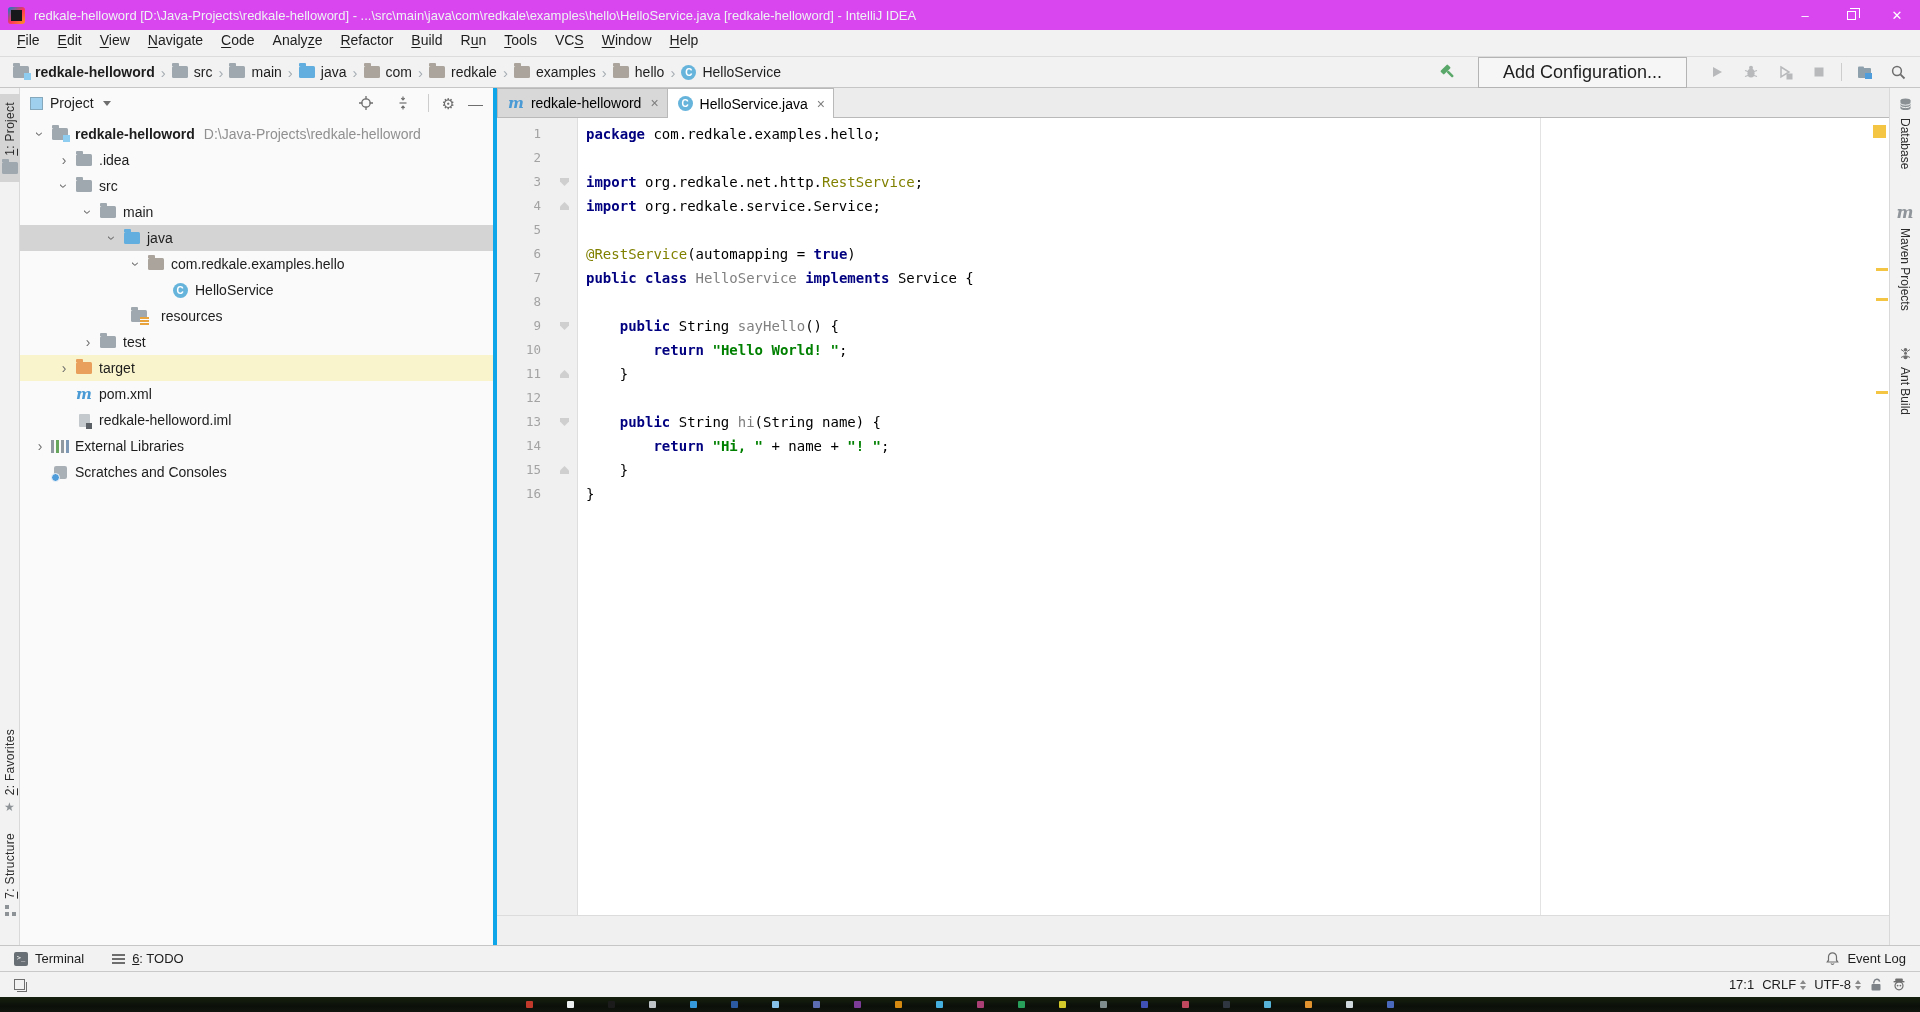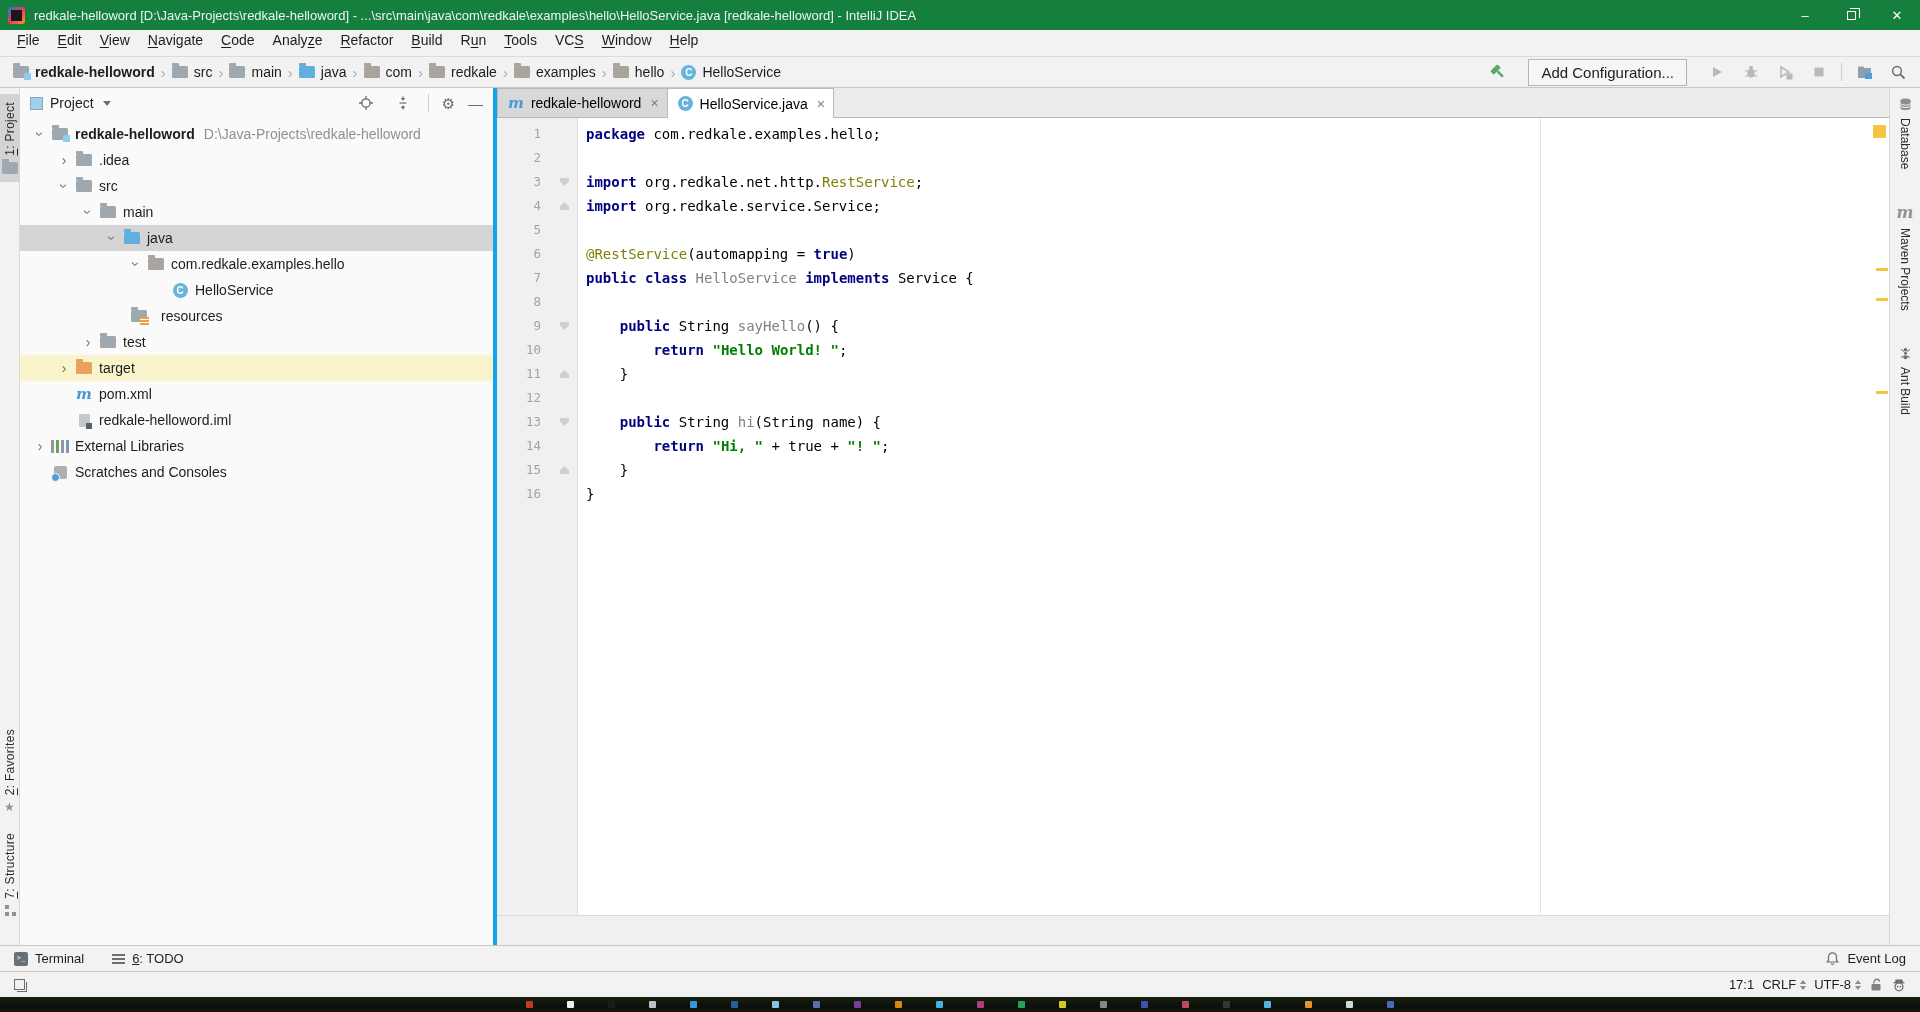--- a/index.html
+++ b/index.html
@@ -1,21 +1,21 @@
 <!DOCTYPE html>
 <html><head>
 <meta charset="utf-8">
 <style>
   *{box-sizing:border-box;margin:0;padding:0}
   html,body{width:1920px;height:1012px;overflow:hidden}
   body{font-family:"Liberation Sans",sans-serif;background:#f2f2f2}
   #app{width:1920px;height:1012px;display:flex;flex-direction:column}
 
   
-  .titlebar{height:30px;flex:none;background:#15803d;display:flex;align-items:center;padding-left:8px;color:#eef3f4;font-size:13px;gap:9px}
+  .titlebar{height:30px;flex:none;background:#d946ef;display:flex;align-items:center;padding-left:8px;color:#eef3f4;font-size:13px;gap:9px}
   .logo{width:17px;height:17px;flex:none;border-radius:3px;background:linear-gradient(135deg,#0b83c9 0%,#fe315d 52%,#fc9a1a 100%);position:relative}
   .logo::after{content:"";position:absolute;inset:3px;background:#16181a}
   .title-text{white-space:nowrap;overflow:hidden}
   .winbtns{margin-left:auto;display:flex;flex:none}
   .winbtn{width:46px;height:30px;display:flex;align-items:center;justify-content:center;color:#fff;font-size:13px}
   .restore-glyph{width:9px;height:9px;border:1px solid #fff;position:relative}
   .restore-glyph::before{content:"";position:absolute;left:2px;top:-4px;width:9px;height:9px;border:1px solid #fff;border-left:none;border-bottom:none}
 
   
   .menubar{height:26px;flex:none;display:flex;align-items:flex-start;padding-left:8px;font-size:14px;color:#1d1d1d;background:#f2f2f2}
@@ -23,21 +23,21 @@
   .menu-item u{text-underline-offset:2px}
 
   
   .toolbar{height:32px;flex:none;display:flex;align-items:center;background:#f2f2f2;border-top:1px solid #dcdcdc;border-bottom:1px solid #c6c6c6;padding:0 10px;font-size:14px;color:#1d1d1d}
   .crumbs{display:flex;align-items:center;min-width:0}
   .crumb{display:flex;align-items:center;gap:6px;padding:2px 3px;white-space:nowrap}
   .crumb.bold .crumb-label{font-weight:bold}
   .crumb-sep{color:#a6adb3;margin:0 3px;font-size:15px}
   .toolbar-right{margin-left:auto;display:flex;align-items:center;gap:10px;flex:none}
   .tbtn{display:flex;align-items:center;justify-content:center;width:24px;height:24px}
-  .addcfg{border:1px solid #b4b4b4;background:#f6f6f6;padding:4px 12px;font-size:15px;color:#1d1d1d;margin:12px 8px}
+  .addcfg{border:1px solid #b4b4b4;background:#f6f6f6;padding:4px 24px;font-size:18px;color:#1d1d1d;margin:12px 8px}
   .tsep{width:1px;height:18px;background:#cdcdcd}
 
   
   .main{flex:1;display:flex;min-height:0}
   .lstripe{width:20px;flex:none;background:#f2f2f2;border-right:1px solid #d9d9d9;display:flex;flex-direction:column;align-items:center;padding:4px 0 18px}
   .spacer{flex:1}
   .lbtn{display:flex;flex-direction:column;align-items:center;gap:6px;padding:8px 2px;margin:2px 0}
   .lbtn.active{background:#d4d4d4}
   .vlabel-left{writing-mode:vertical-rl;transform:rotate(180deg);font-size:12px;color:#2b2b2b;letter-spacing:.3px}
   .star-ic{font-size:12px;color:#8c9296;line-height:1}
@@ -117,21 +117,21 @@
   .bbar{height:26px;flex:none;background:#f2f2f2;border-top:1px solid #c6c6c6;display:flex;align-items:center;padding:0 14px;font-size:13px;color:#1d1d1d}
   .bbtn{display:flex;align-items:center;gap:7px;margin-right:28px}
   .term-ic{width:14px;height:14px;background:#697075;border-radius:2px;color:#fff;display:flex;align-items:center;justify-content:center}
   .term-ic::after{content:">_";font-size:7px;font-family:"DejaVu Sans Mono",monospace;line-height:1}
   .todo-ic{width:13px;height:10px;background:repeating-linear-gradient(180deg,#6e6e6e 0 2px,transparent 2px 4px)}
   .bbar-right{margin-left:auto;display:flex;align-items:center;gap:7px}
 
   .sbar{height:26px;flex:none;background:#f2f2f2;border-top:1px solid #c9c9c9;display:flex;align-items:center;padding:0 14px;font-size:13px;color:#1d1d1d}
   .restore-ic{width:11px;height:11px;border:1px solid #6e6e6e;position:relative;background:#f2f2f2}
   .restore-ic::before{content:"";position:absolute;left:2px;top:2px;width:9px;height:9px;border:1px solid #6e6e6e;border-left:none;border-top:none}
-  .sbar-right{margin-left:auto;display:flex;align-items:center;gap:8px}
+  .sbar-right{margin-left:auto;display:flex;align-items:flex-start;gap:8px}
   .seg{display:flex;align-items:center}
   .updown{display:inline-flex;flex-direction:column;gap:2px;margin-left:4px}
   .updown i{display:block;width:0;height:0;border-left:3.5px solid transparent;border-right:3.5px solid transparent}
   .updown .up{border-bottom:4px solid #8a8a8a}
   .updown .down{border-top:4px solid #8a8a8a}
 
   .taskbar{height:15px;flex:none;background:linear-gradient(180deg,#17210f 0,#0b0f09 60%,#11150e);display:flex;align-items:center;justify-content:center;gap:34px}
   .tbdot{width:7px;height:7px;border-radius:1px;display:block}
 </style>
 </head>
@@ -503,21 +503,21 @@
             <div class="cl">
               <span class="ln">13</span>
               <span class="foldc">
                 <i class="fm d"></i>
               </span>
               <span class="codeln"><span class="tk-t">    </span><span class="tk-k">public</span><span class="tk-t"> String </span><span class="tk-g">hi</span><span class="tk-t">(String name) {</span></span>
             </div>
             <div class="cl">
               <span class="ln">14</span>
               <span class="foldc"></span>
-              <span class="codeln"><span class="tk-t">        </span><span class="tk-k">return</span><span class="tk-t"> </span><span class="tk-s">"Hi, "</span><span class="tk-t"> + true + </span><span class="tk-s">"! "</span><span class="tk-t">;</span></span>
+              <span class="codeln"><span class="tk-t">        </span><span class="tk-k">return</span><span class="tk-t"> </span><span class="tk-s">"Hi, "</span><span class="tk-t"> + name + </span><span class="tk-s">"! "</span><span class="tk-t">;</span></span>
             </div>
             <div class="cl">
               <span class="ln">15</span>
               <span class="foldc">
                 <i class="fm u"></i>
               </span>
               <span class="codeln"><span class="tk-t">    }</span></span>
             </div>
             <div class="cl">
               <span class="ln">16</span>

